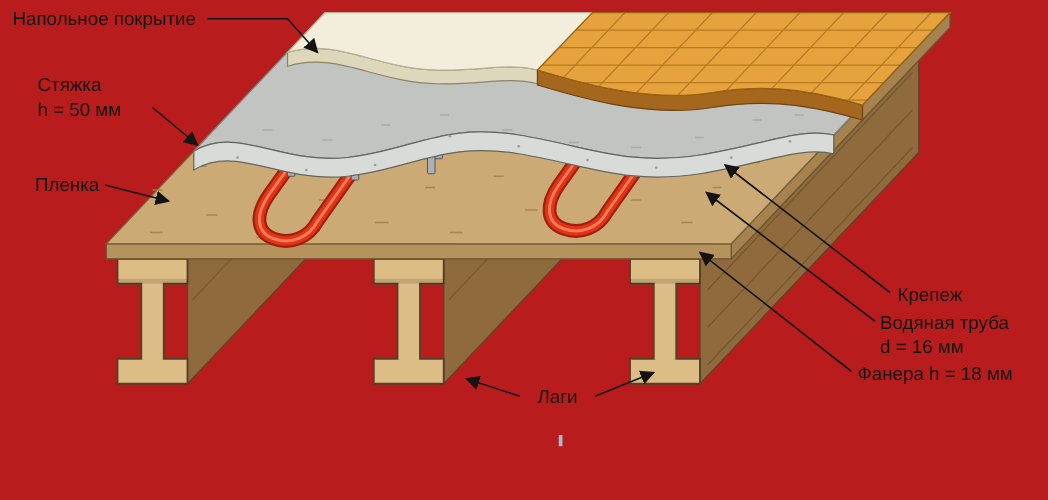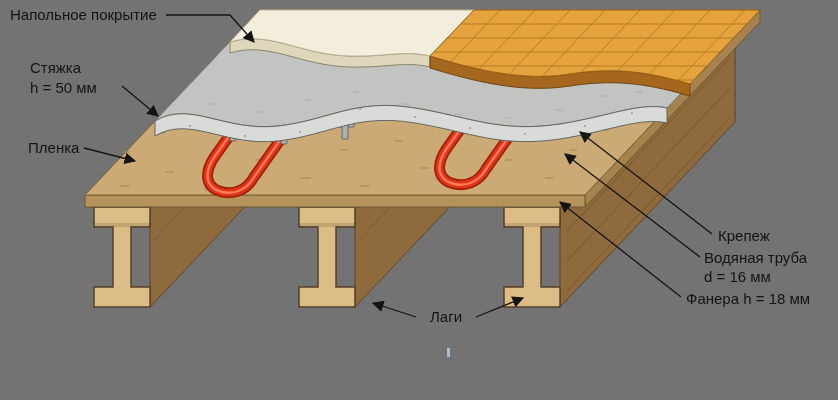--- a/index.html
+++ b/index.html
@@ -1,17 +1,17 @@
 <!DOCTYPE html>
 <html><head>
 <meta charset="utf-8">
 <style>
   html,body{margin:0;padding:0;background:#fff;}
   .stage{
-    position:relative;width:838px;height:400px;background:#737373;
+    position:relative;width:838px;height:400px;background:#b91c1c;
     font-family:"Liberation Sans",sans-serif;overflow:hidden;
   }
   svg{display:block;}
   text{font-family:"Liberation Sans",sans-serif;font-size:15px;fill:#141414;}
 </style>
 </head>
 <body>
 
 <div class="stage">
 <svg width="838" height="400" viewBox="0 0 838 400">

